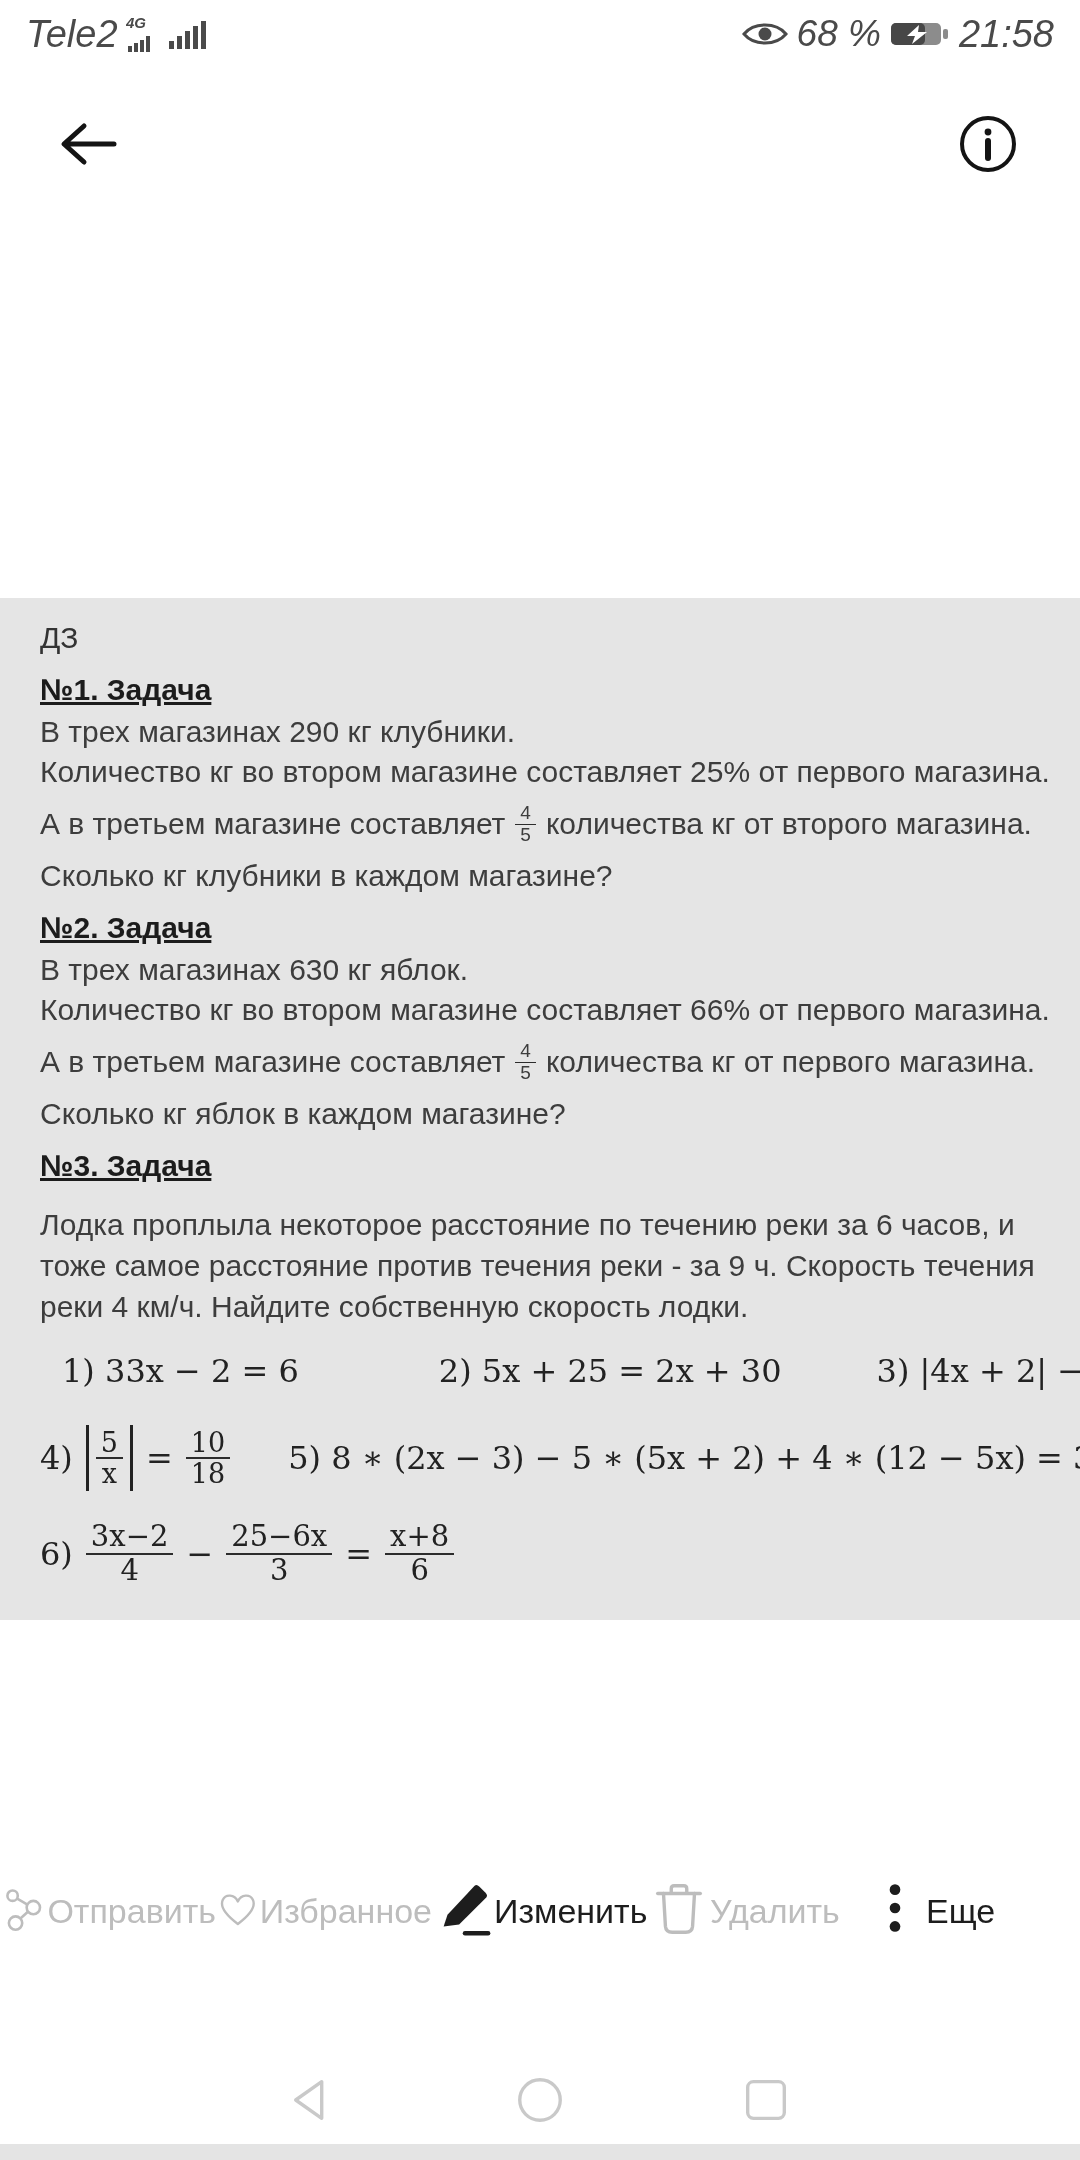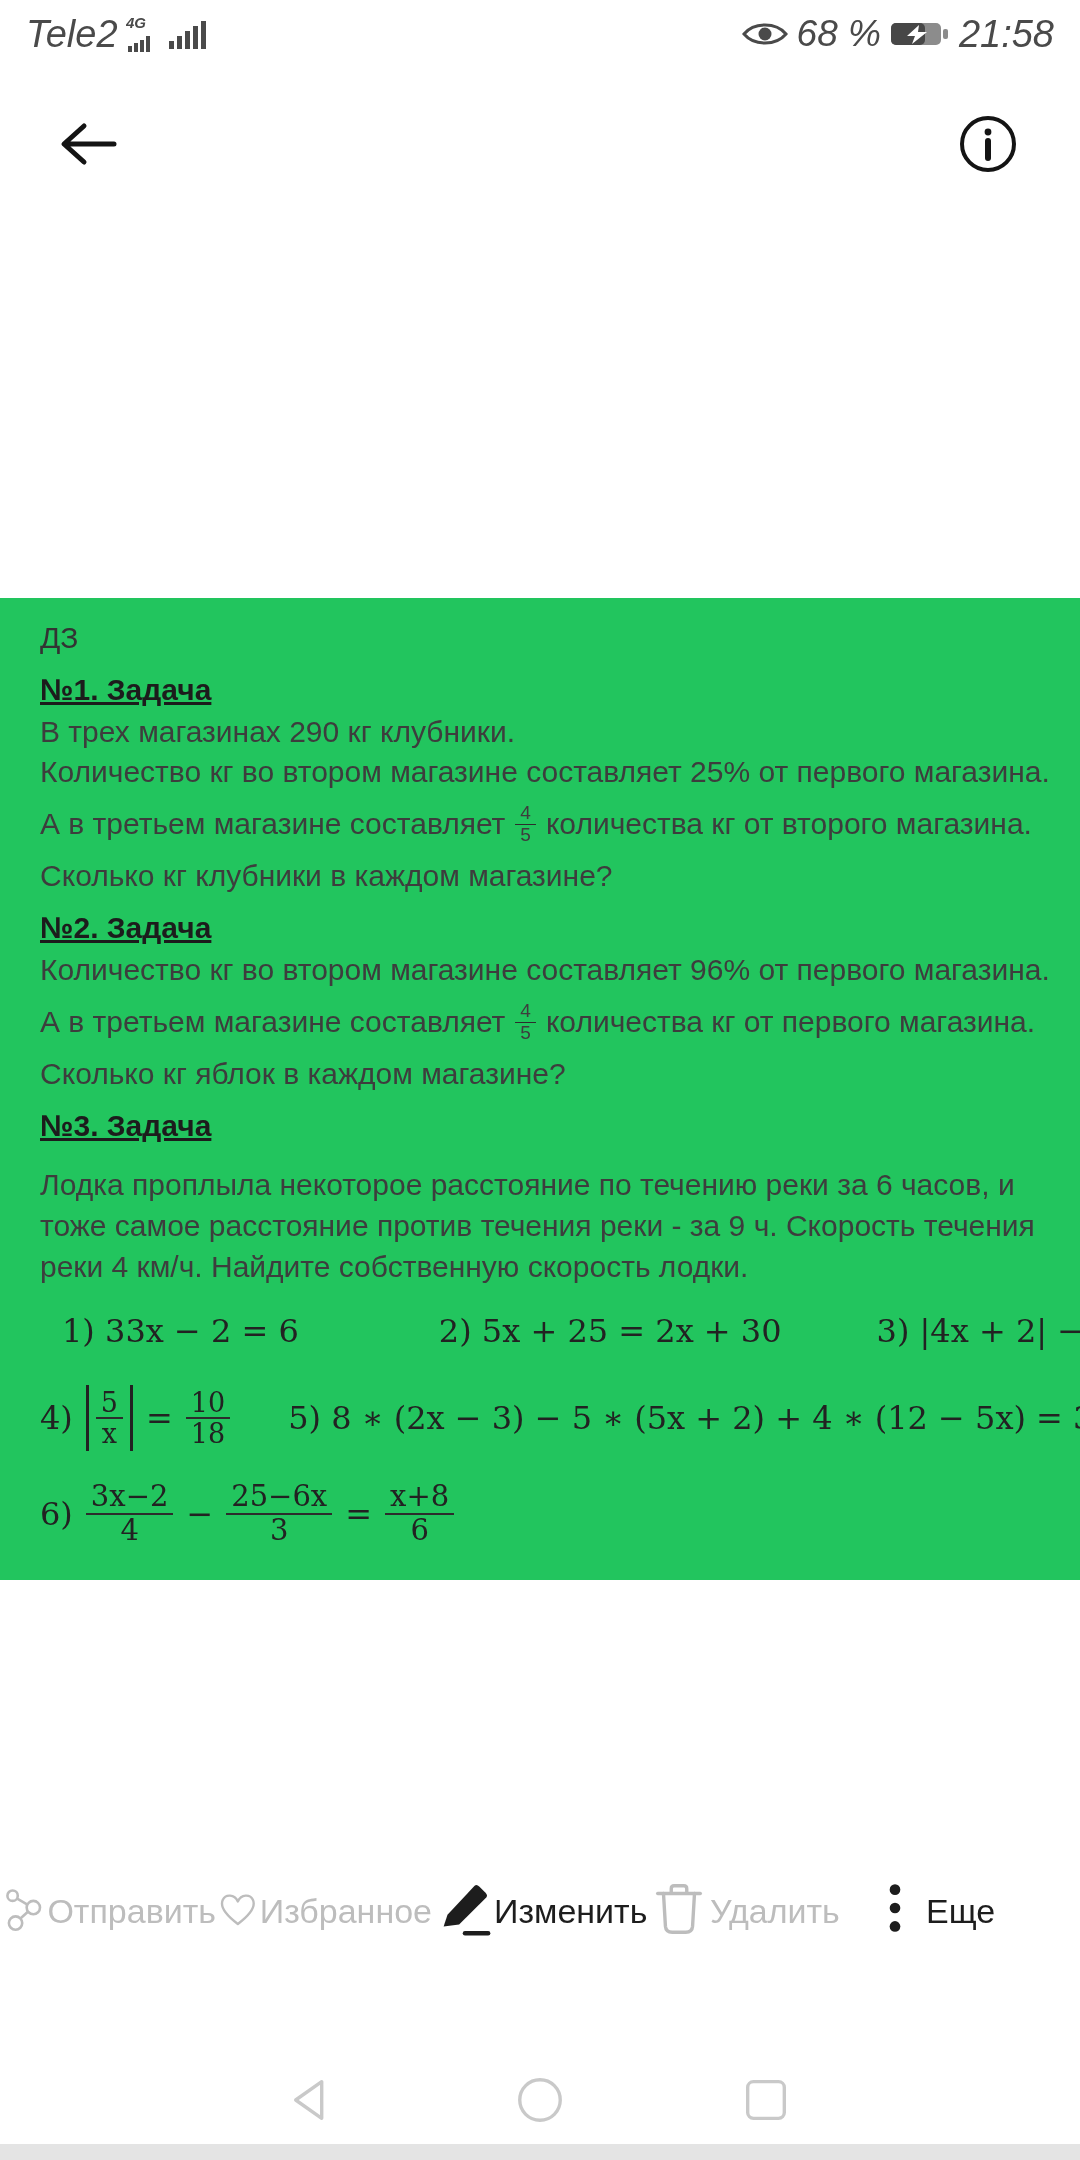--- a/index.html
+++ b/index.html
@@ -17,21 +17,21 @@
   .sb-time { font-size:38px; }
 
   
   .back-btn { position:absolute; left:48px; top:106px; width:80px; height:76px;
               display:flex; align-items:center; justify-content:center; }
   .info-btn { position:absolute; right:58px; top:110px; width:68px; height:68px;
               display:flex; align-items:center; justify-content:center; }
 
   
   .document { position:absolute; top:598px; left:0; width:1080px; min-height:958px;
-              background:#22c55e; padding:20px 40px 34px 40px;
+              background:#e5e5e5; padding:20px 40px 34px 40px;
               color:#3d3d3d; font-size:30px; line-height:40px; }
   .doc-title { margin-bottom:12px; color:#333; }
   .task-heading { font-weight:bold; text-decoration:underline; color:#1c1c1c;
                   margin-top:12px; margin-bottom:2px; white-space:nowrap; }
   .doc-line { white-space:nowrap; }
   .frac-line { display:flex; align-items:center; gap:10px; margin:3px 0; height:58px; }
   .para { margin-top:18px; margin-bottom:8px; line-height:41px; }
 
   .frac { display:inline-flex; flex-direction:column; align-items:stretch;
           text-align:center; vertical-align:middle; line-height:1.08; }
@@ -132,21 +132,22 @@
       <span>А в третьем магазине составляет</span>
       <span class="frac small">
         <span class="num">4</span>
         <span class="den">5</span>
       </span>
       <span>количества кг от второго магазина.</span>
     </div>
     <div class="doc-line">Сколько кг клубники в каждом магазине?</div>
 
     <div class="task-heading">№2. Задача</div>
-    <div class="doc-line">Количество кг во втором магазине составляет 96% от первого магазина.</div>
+    <div class="doc-line">В трех магазинах 630 кг яблок.</div>
+    <div class="doc-line">Количество кг во втором магазине составляет 66% от первого магазина.</div>
     <div class="frac-line">
       <span>А в третьем магазине составляет</span>
       <span class="frac small">
         <span class="num">4</span>
         <span class="den">5</span>
       </span>
       <span>количества кг от первого магазина.</span>
     </div>
     <div class="doc-line">Сколько кг яблок в каждом магазине?</div>
 

